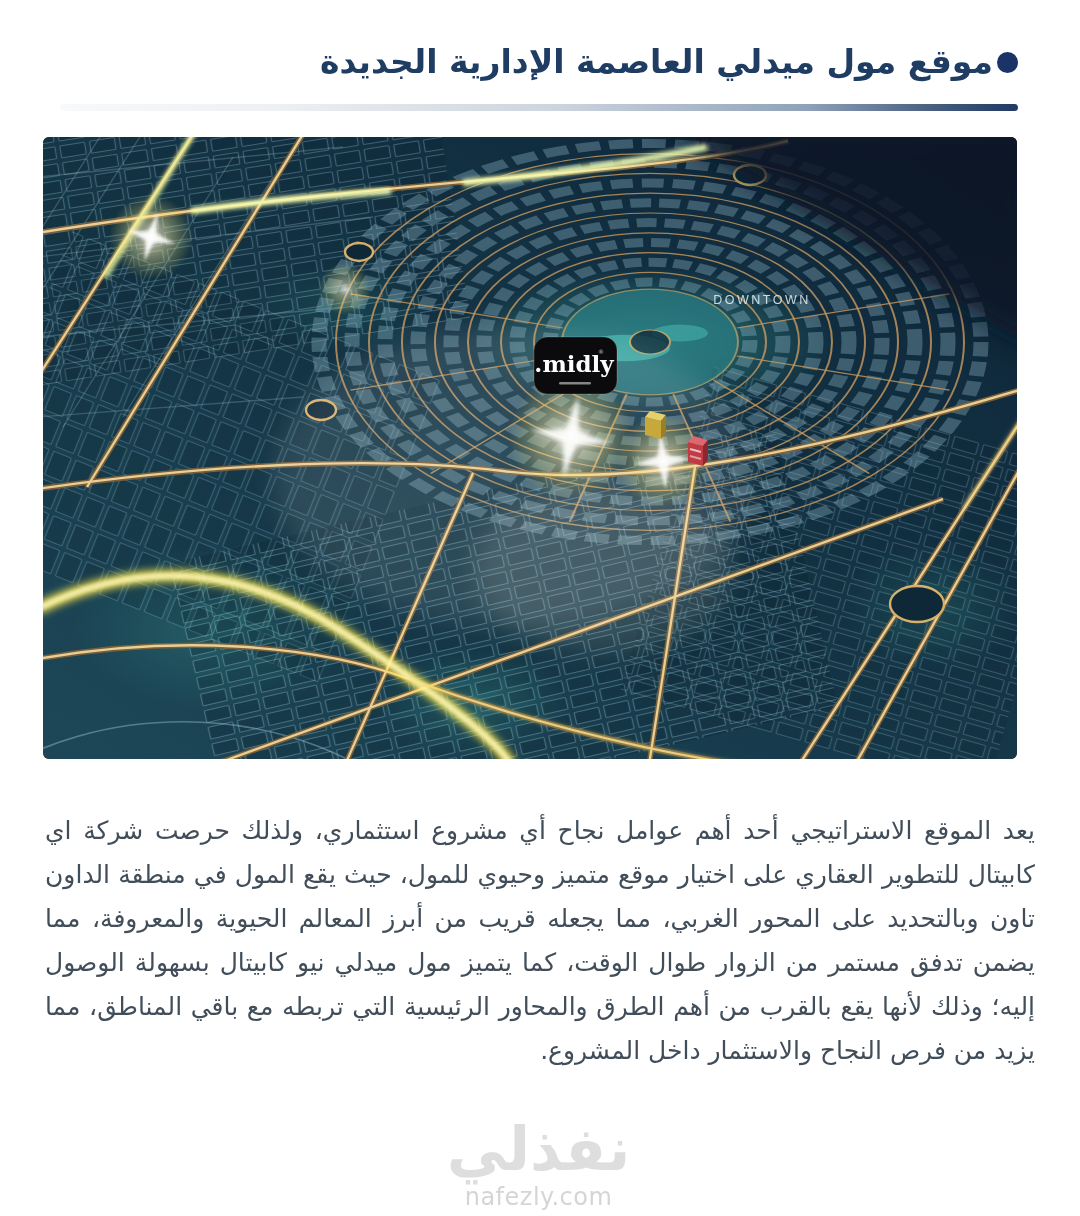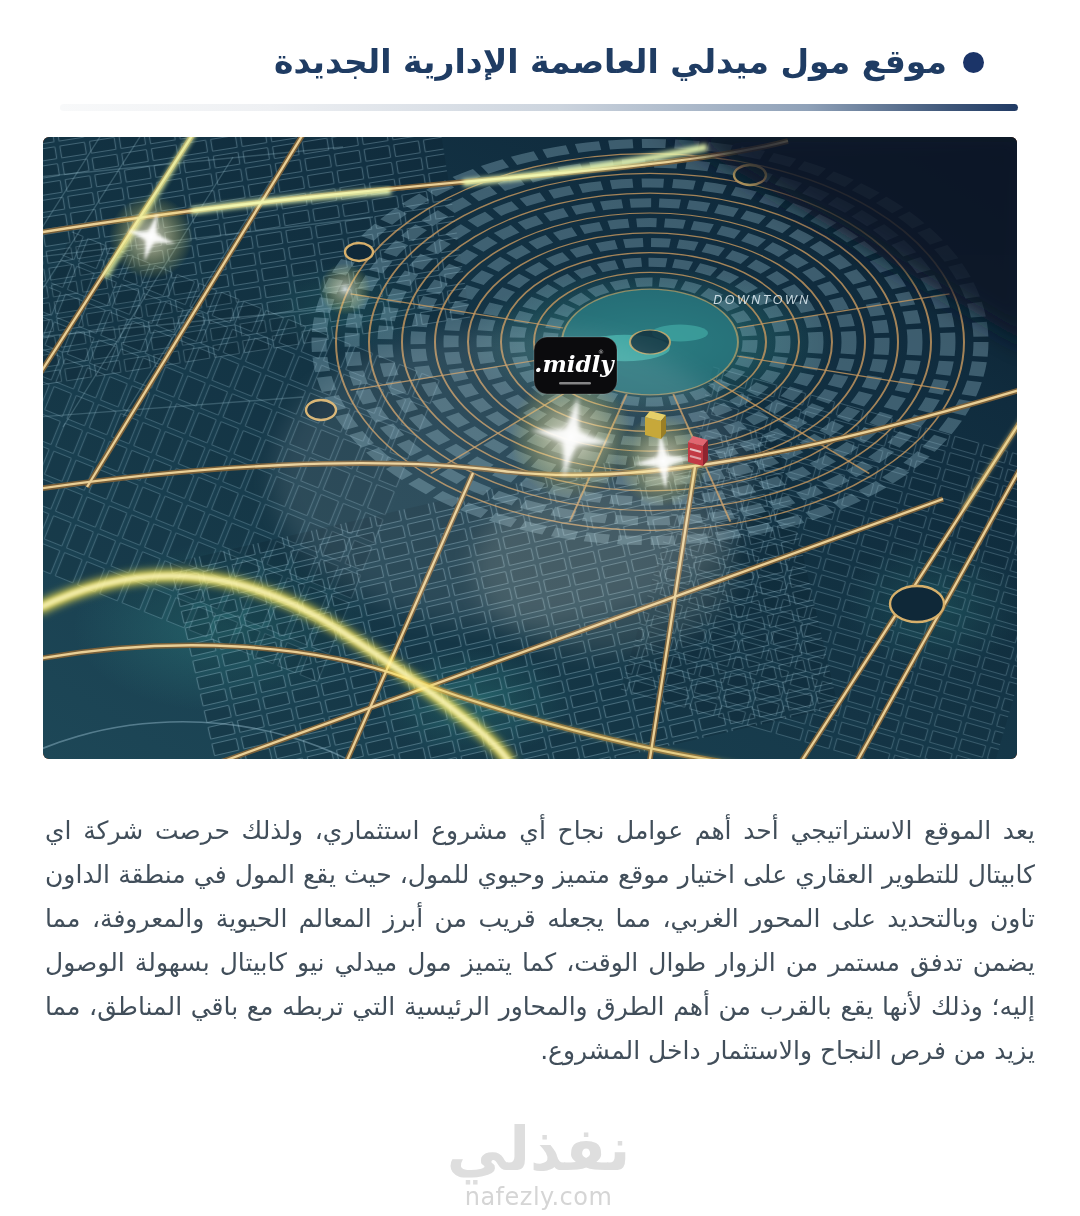--- a/index.html
+++ b/index.html
@@ -2,32 +2,31 @@
 <html lang="ar" dir="rtl"><head>
 <meta charset="utf-8">
 <style>
   html,body{margin:0;padding:0;}
   body{
     width:1080px;height:1216px;background:#ffffff;overflow:hidden;
     font-family:"DejaVu Sans",sans-serif;
   }
   .page{position:relative;width:1080px;height:1216px;direction:rtl;}
   
-  .hdr{display:flex;align-items:center;gap:16px;padding:40px 96px 0 0;}
+  .hdr{display:flex;align-items:center;gap:4px;padding:40px 62px 0 0;}
   .bullet{width:21px;height:21px;border-radius:50%;background:#1b3468;flex:0 0 auto;}
   .title{margin:0;font-size:33px;font-weight:bold;color:#1f3c63;line-height:1.35;}
   .divider{
     height:7px;border-radius:4px;margin:19px 62px 0 60px;
     background:linear-gradient(to left,#203a64 0%,#3d5578 7%,#8fa1b8 22%,#ccd4de 48%,#eef0f3 78%,#f8f9fa 100%);
   }
   
   .map-fig{
     margin:26px 63px 0 43px;height:622px;border-radius:6px;overflow:hidden;
     background:#c2410c;
-    font-style:italic;
   }
   .map-fig svg{display:block;width:100%;height:100%;}
   
   .content{position:relative;}
   .para{
     position:relative;z-index:2;margin:50px 45px 0 45px;
     font-size:25px;line-height:1.76;color:#414e5a;
     text-align:justify;text-align-last:right;
   }
   

